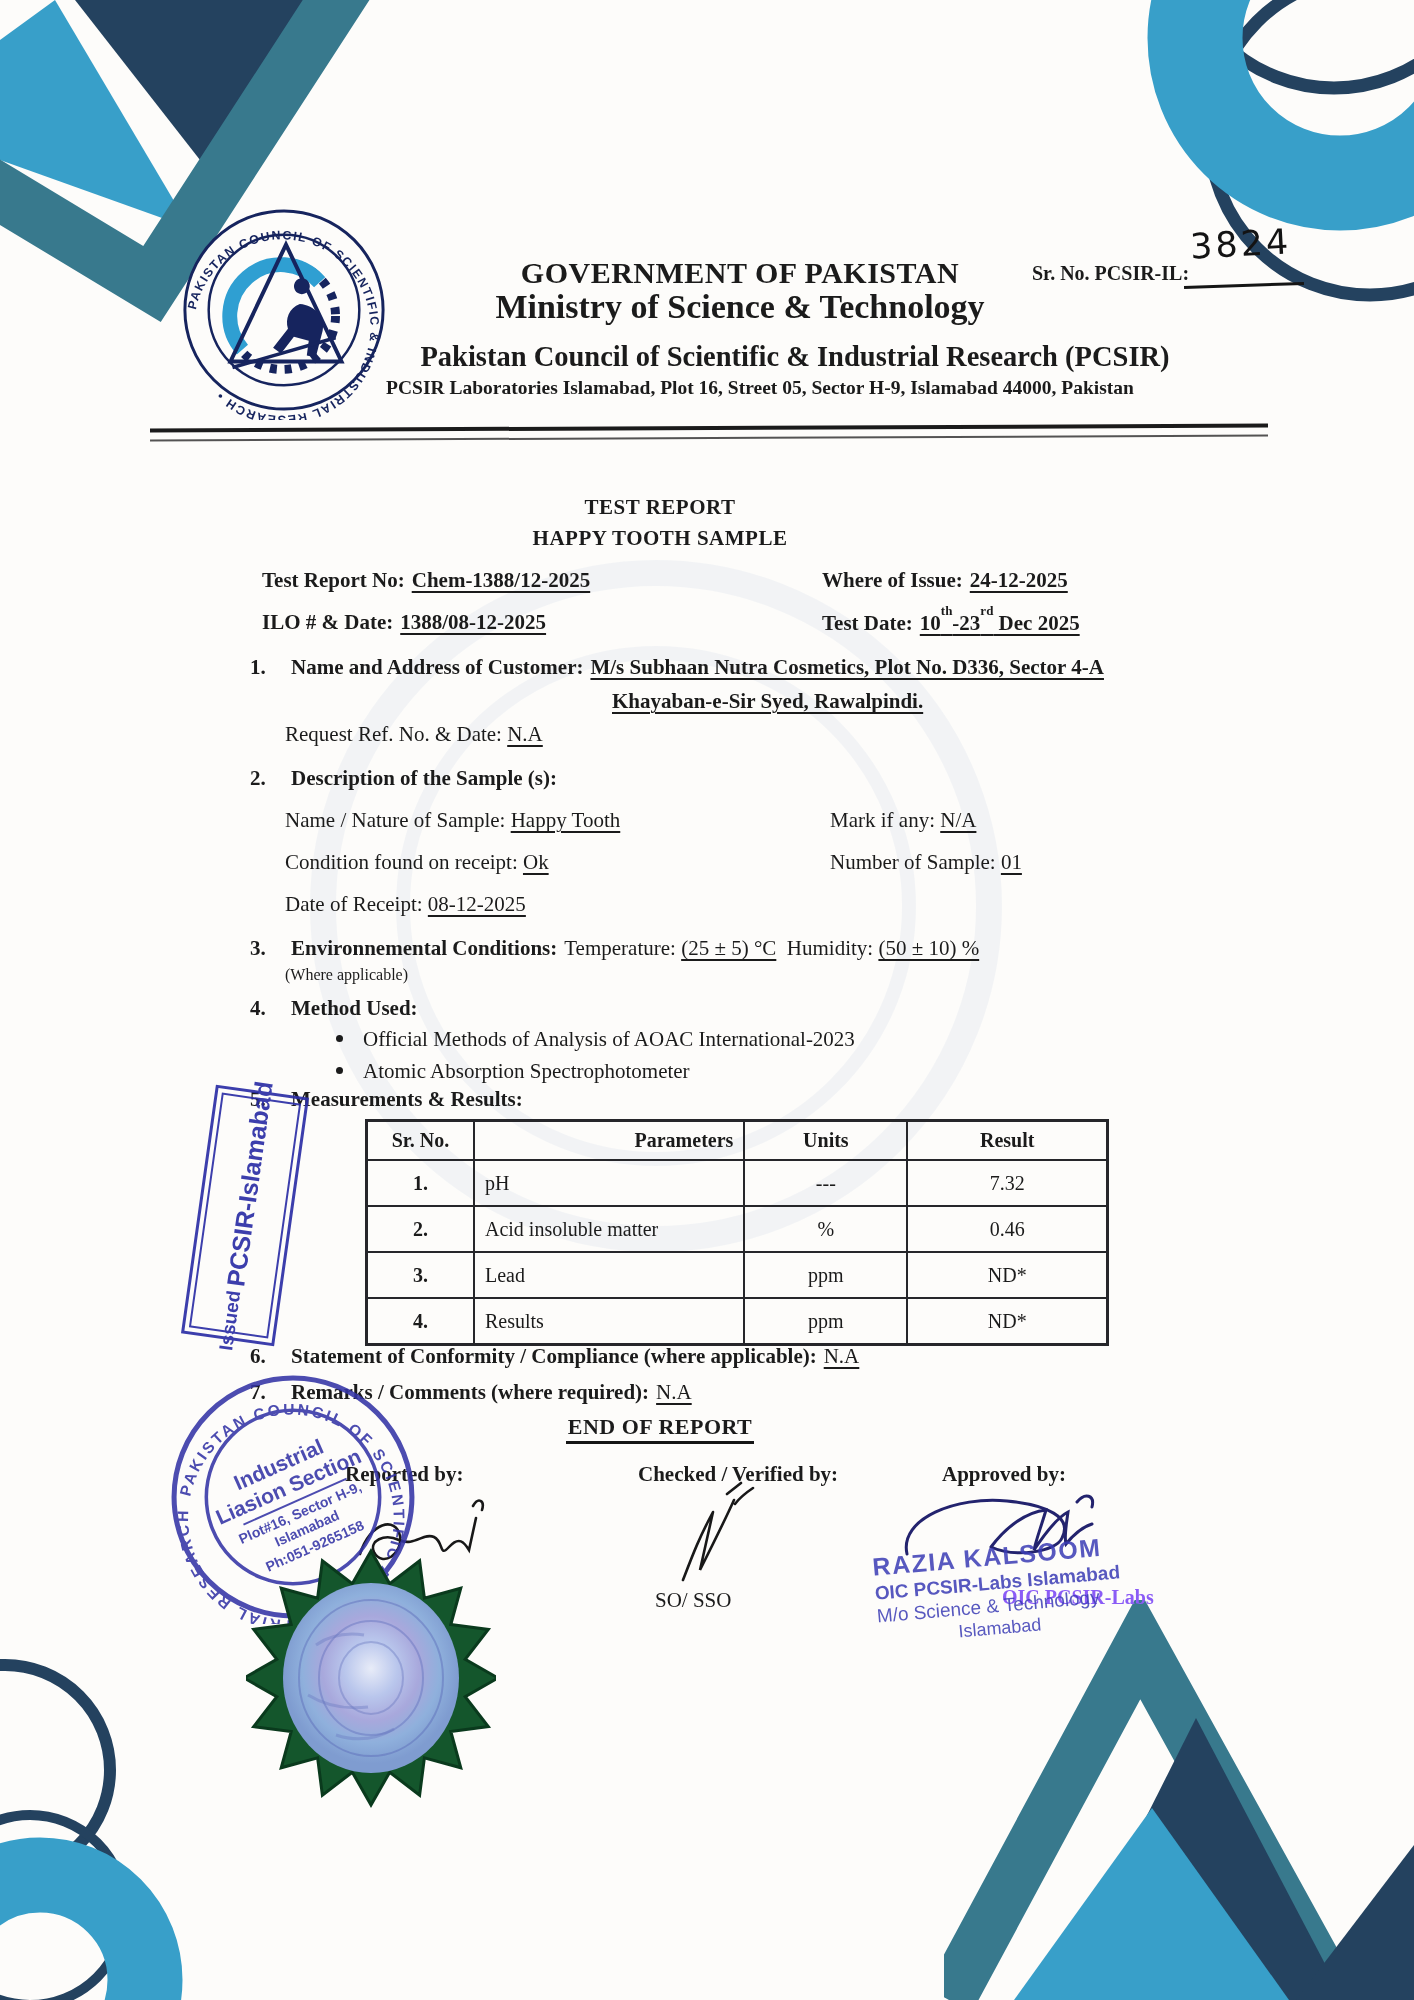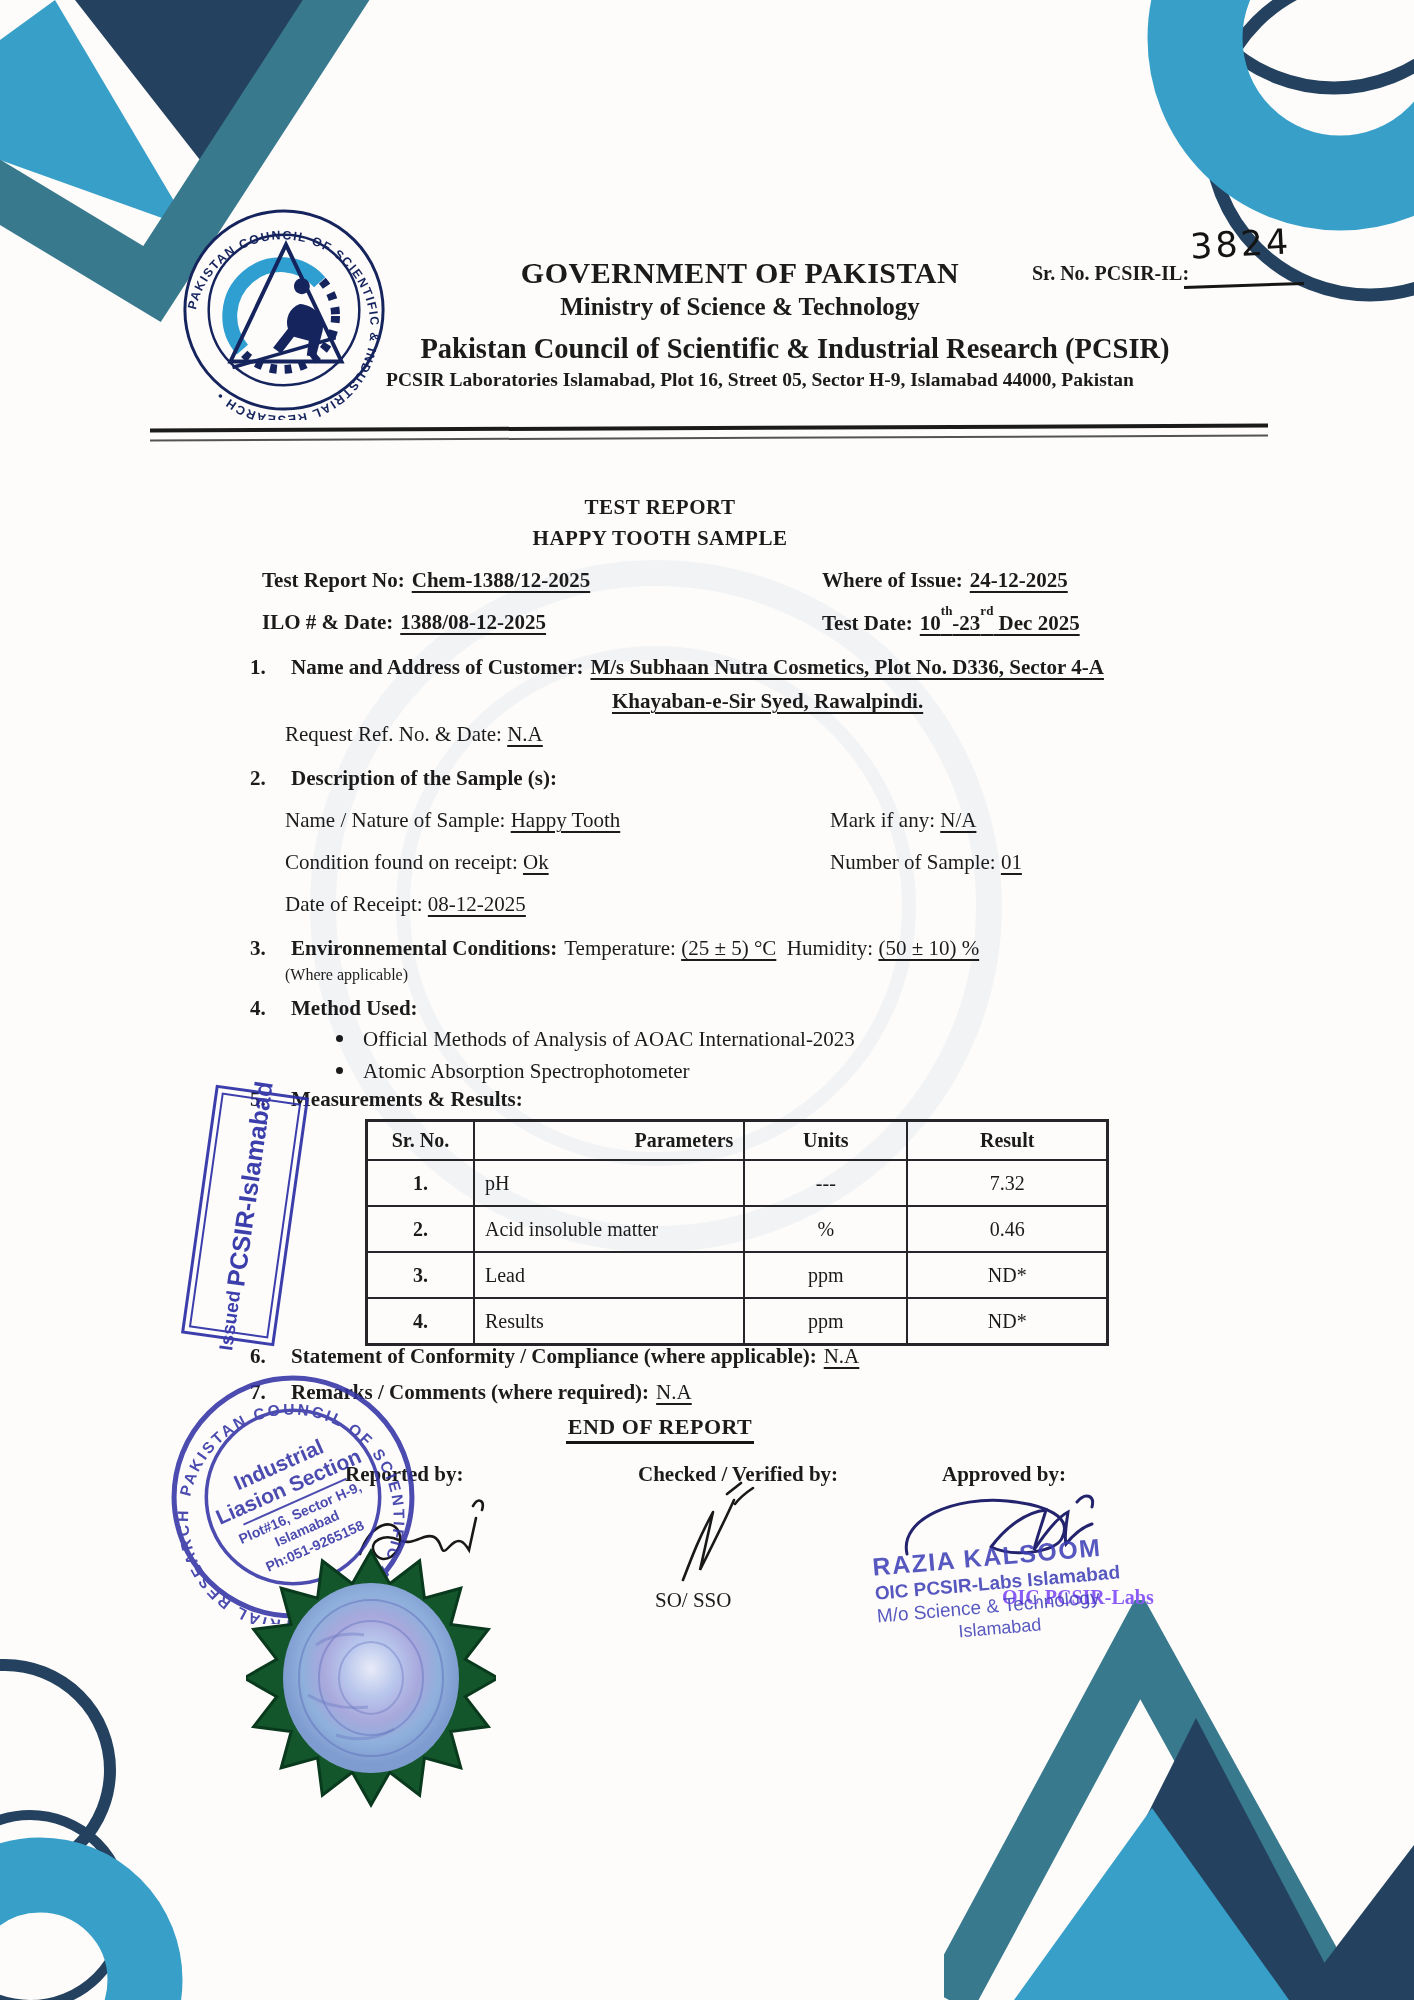--- a/index.html
+++ b/index.html
@@ -14,22 +14,22 @@
              border-radius:50%;opacity:.05;}
   .watermark::after{content:"";position:absolute;inset:60px;border:14px solid #3a66a8;border-radius:50%;}
   .logo{position:absolute;left:175px;top:198px;}
   .serial{position:absolute;left:1032px;top:238px;width:300px;height:70px;font-family:"Liberation Serif",serif;}
   .serial-label{position:absolute;left:0;top:24px;font-size:20px;font-weight:bold;white-space:nowrap;}
   .serial-rule{position:absolute;left:152px;top:46px;width:120px;height:2.5px;background:#151515;transform:rotate(-2deg);}
   .serial-value{position:absolute;left:158px;top:-14px;font-family:"DejaVu Sans",sans-serif;font-size:35px;
                 letter-spacing:3px;transform:rotate(-3deg);color:#131313;}
   .hdr-center{position:absolute;left:330px;top:256px;width:930px;text-align:center;font-weight:bold;}
   .hdr-govt{font-size:30px;line-height:34px;letter-spacing:.5px;position:relative;left:-55px;}
-  .hdr-ministry{font-size:25px;line-height:30px;position:relative;left:-55px;margin-top:2px;}
-  .hdr-council{font-size:28.5px;line-height:34px;margin-top:10px;}
+  .hdr-ministry{font-size:34px;line-height:30px;position:relative;left:-55px;margin-top:2px;}
+  .hdr-council{font-size:28.5px;line-height:34px;margin-top:18px;}
   .hdr-address{font-size:19.5px;line-height:24px;margin-top:2px;position:relative;left:-35px;}
   .hdr-rule{position:absolute;left:150px;top:426px;width:1118px;height:7px;border-top:4px solid #1b1b1b;
             border-bottom:2px solid rgba(27,27,27,.75);transform:rotate(-.25deg);}
   .doc-title{position:absolute;left:330px;top:492px;width:660px;text-align:center;font-weight:bold;
              font-size:21px;line-height:31px;letter-spacing:.5px;}
   .line{position:absolute;font-size:21px;white-space:nowrap;}
   .line b{margin-right:7px;}
   .no{display:inline-block;min-width:34px;margin-right:2px;}
   .u{text-decoration:underline;text-underline-offset:4px;text-decoration-thickness:1.5px;}
   .bold{font-weight:bold;}

